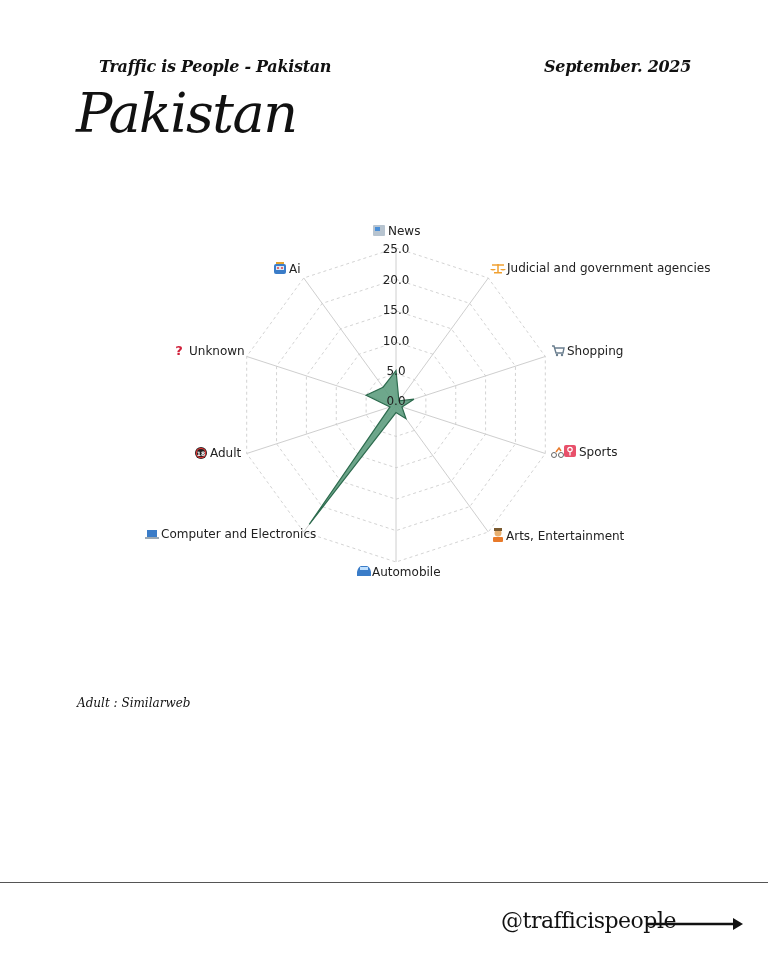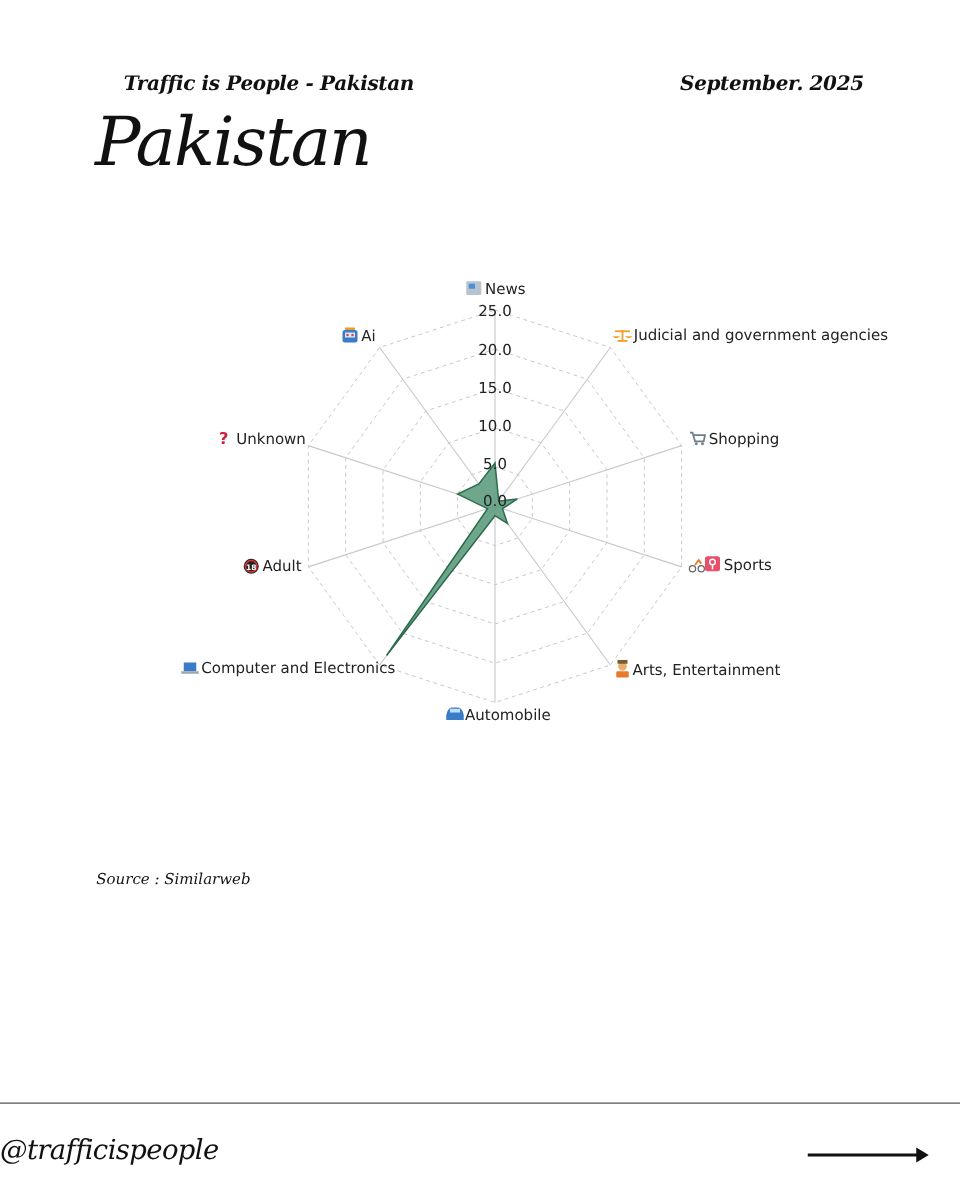--- a/index.html
+++ b/index.html
@@ -5,21 +5,21 @@
   html, body { margin: 0; padding: 0; background: #ffffff; }
   body { width: 768px; height: 960px; position: relative; overflow: hidden; font-family: "DejaVu Serif", serif; color: #111; }
   .subtitle { position: absolute; top: 57px; left: 78px; font-family: "DejaVu Serif", serif; font-style: italic; font-weight: bold; font-size: 16px; letter-spacing: -0.3px; margin-left: 21px; }
   .date { position: absolute; top: 57px; right: 77px; font-family: "DejaVu Serif", serif; font-style: italic; font-weight: bold; font-size: 16px; letter-spacing: -0.3px; }
   .title { position: absolute; top: 82px; left: 76px; font-family: "DejaVu Serif", serif; font-style: italic; font-weight: normal; font-size: 54px; letter-spacing: -1.5px; }
   .chart { position: absolute; left: 0; top: 0; width: 768px; height: 960px; }
   .axis-label { font-family: "DejaVu Sans", sans-serif; font-size: 12px; fill: #222; }
   .tick-label { font-family: "DejaVu Sans", sans-serif; font-size: 12px; fill: #222; }
   .source { position: absolute; top: 696px; left: 77px; font-family: "DejaVu Serif", serif; font-style: italic; font-size: 12px; }
   .footer-line { position: absolute; top: 882px; left: 0; width: 768px; height: 1px; background: #555; }
-  .handle { position: absolute; top: 908px; left: 0; width: 676px; text-align: left; font-family: "DejaVu Serif", serif; font-style: italic; font-size: 22px; letter-spacing: -0.5px; }
+  .handle { position: absolute; top: 908px; left: 0; width: 676px; text-align: right; font-family: "DejaVu Serif", serif; font-size: 22px; letter-spacing: -0.5px; }
   .arrow { position: absolute; top: 917px; left: 646px; width: 98px; height: 14px; }
 </style>
 </head>
 <body>
 
 <div class="subtitle">Traffic is People - Pakistan</div>
 <div class="date">September. 2025</div>
 <div class="title">Pakistan</div>
 
 <svg class="chart" viewBox="0 0 768 960" xmlns="http://www.w3.org/2000/svg">
@@ -125,20 +125,20 @@
       <rect x="274" y="264" width="12" height="10" rx="2" fill="#3a7cc8"></rect>
       <rect x="276" y="266" width="8" height="4" fill="#dbe8f5"></rect>
       <circle cx="278" cy="268" r="1" fill="#e04040"></circle>
       <circle cx="282" cy="268" r="1" fill="#e04040"></circle>
       <rect x="276" y="262" width="8" height="2" fill="#e0a030"></rect>
     </g>
     <text class="axis-label" x="289" y="273">Ai</text>
   </g>
 </svg>
 
-<div class="source">Source : Similarweb</div>
+<div class="source">Adult : Similarweb</div>
 
 <div class="footer-line"></div>
 <div class="handle">@trafficispeople</div>
 <svg class="arrow" viewBox="0 0 98 14" xmlns="http://www.w3.org/2000/svg">
   <line x1="0" y1="7" x2="88" y2="7" stroke="#111" stroke-width="2.5"></line>
   <path d="M87 1 L97 7 L87 13 Z" fill="#111"></path>
 </svg>
 
 </body></html>

